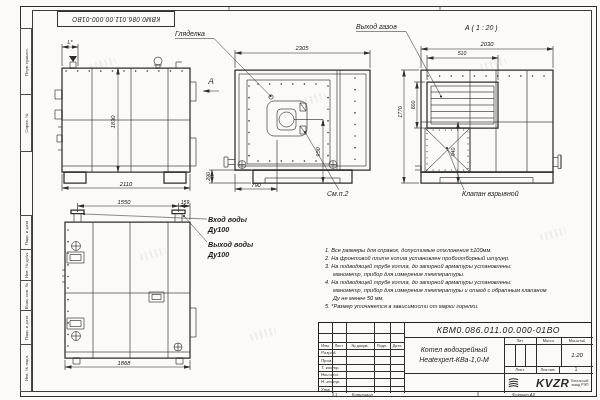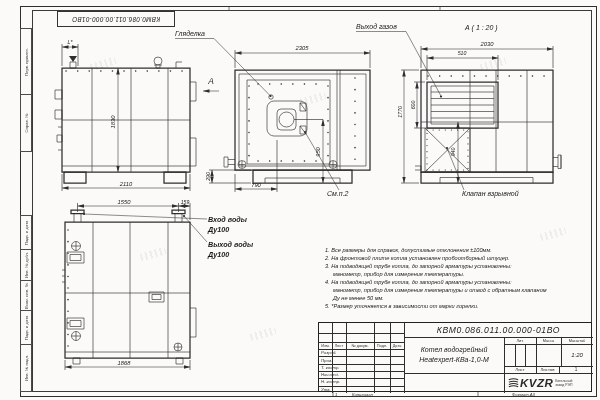--- a/index.html
+++ b/index.html
@@ -28,21 +28,21 @@
             font-size:3.9px;color:#333;text-align:center;}
   #tb .rowlab{position:absolute;font-size:4.3px;font-style:italic;color:#333;padding-left:2px;}
   #desig{position:absolute;left:85px;top:0;width:189px;height:14px;display:flex;align-items:center;
          justify-content:center;font-style:italic;font-size:8.6px;letter-spacing:.6px;}
   #pname{position:absolute;left:85px;top:14px;width:100px;height:36px;display:flex;flex-direction:column;
          align-items:center;justify-content:center;font-style:italic;font-size:7px;line-height:10px;text-align:center;}
   #scaleval{position:absolute;left:242px;top:21px;width:32px;height:22px;display:flex;align-items:center;
             justify-content:center;font-style:italic;font-size:6px;}
   #logo{position:absolute;left:185px;top:50px;width:89px;height:20px;display:flex;align-items:center;}
   #logo .spring{width:13px;height:13px;margin-left:3px;}
-  #logo .kvzr{font-weight:700;font-size:11.5px;letter-spacing:.5px;color:#2a2a2a;font-style:italic;}
+  #logo .kvzr{font-weight:700;font-size:11.5px;letter-spacing:.5px;color:#2a2a2a;font-style:italic;margin-left:16px;}
   #logo .cap{font-size:3.4px;line-height:4.2px;margin-left:2px;color:#333;}
   
   .bstrip{position:absolute;font-size:4.2px;font-style:italic;color:#333;}
   
   .wm{position:absolute;width:26px;height:8px;transform:rotate(-16deg);
       background:repeating-linear-gradient(90deg,rgba(120,120,120,.10) 0 2px,transparent 2px 5px);
       border-radius:2px;}
   svg text{fill:#1a1a1a;font-family:"Liberation Sans",sans-serif;font-style:italic;}
   svg .dim{font-size:5.8px;text-anchor:middle;}
   svg .sm{font-size:5.2px;text-anchor:middle;}

